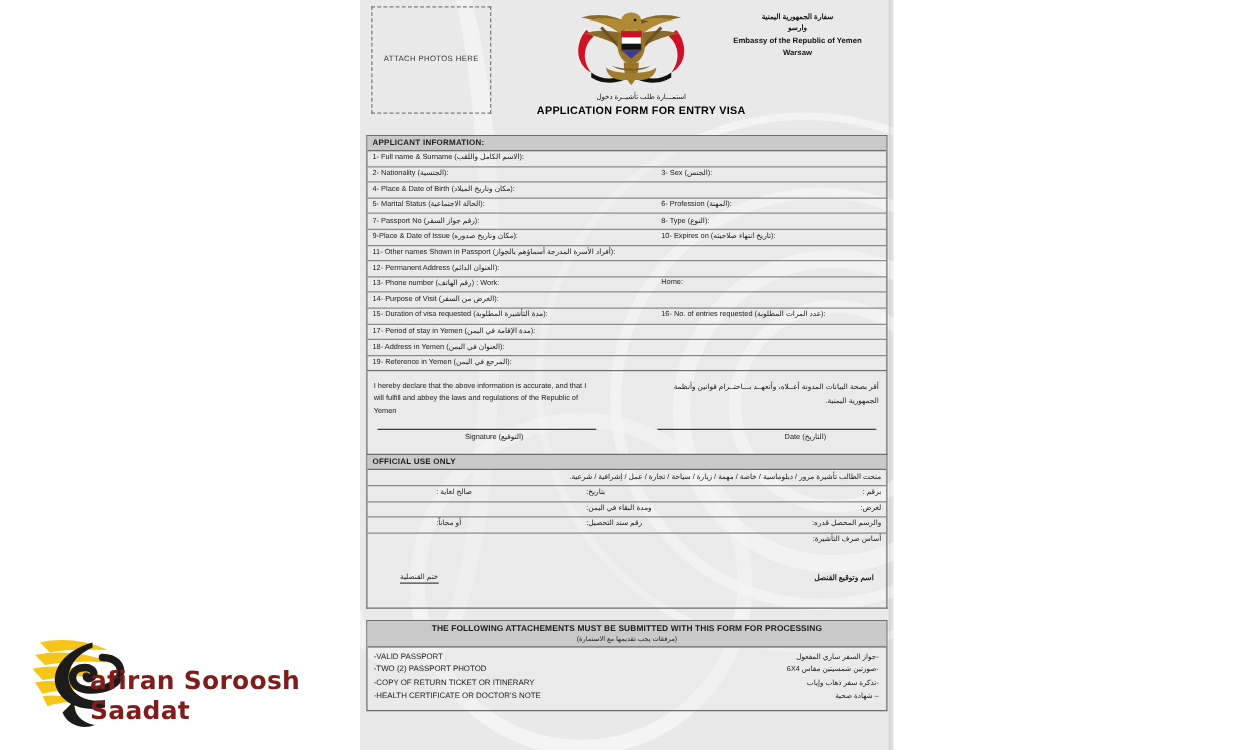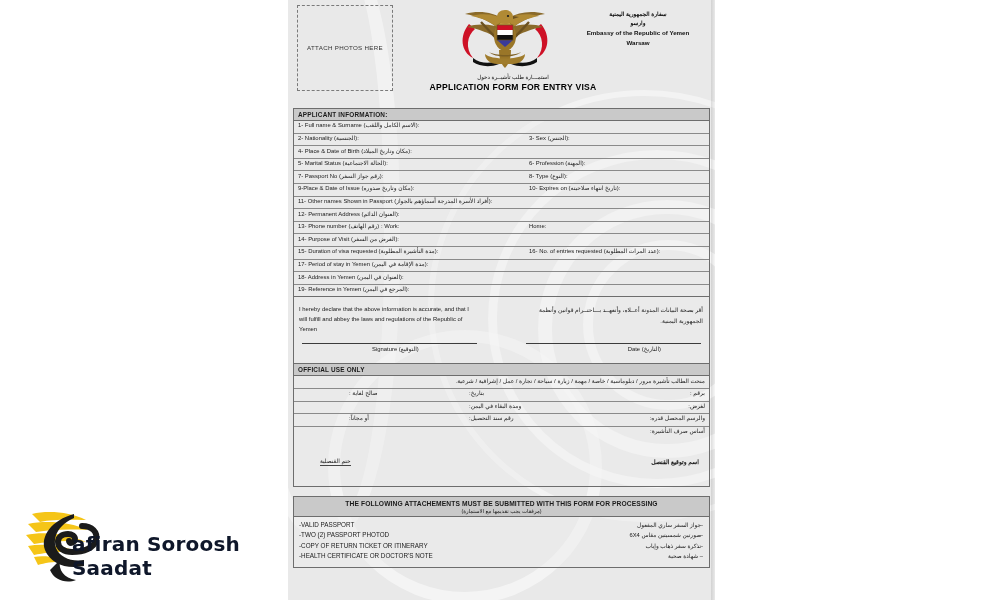--- a/index.html
+++ b/index.html
@@ -74,21 +74,21 @@
   .att-head .t2{font-size:5.4px;direction:rtl;margin-top:1px;}
   .att-body{position:relative;padding:3px 5px 6px;min-height:40px;}
   .att-en li{font-size:6.3px;line-height:1.62;list-style:none;}
   .att-en{margin:0;padding:0;}
   .att-ar{position:absolute;right:6px;top:3px;text-align:right;direction:rtl;margin:0;padding:0;}
   .att-ar li{font-size:5.8px;line-height:1.76;list-style:none;}
 
   
   #logo{position:absolute;left:14px;top:508px;width:266px;height:86px;z-index:10;}
   .logo-en{position:absolute;left:58px;top:24px;font-size:20px;font-weight:bold;
-           letter-spacing:.2px;color:#0f172a;font-family:"DejaVu Sans",sans-serif;}
+           letter-spacing:.2px;color:#7f1d1d;font-family:"DejaVu Sans",sans-serif;}
   .logo-ar{position:absolute;left:60px;top:50px;font-size:18px;font-weight:bold;
            color:#1b1b1b;direction:rtl;font-family:"DejaVu Sans",sans-serif;}
 </style>
 </head>
 <body>
 
 <div id="sheet">
   <div class="swirl sw1"></div>
   <div class="swirl sw2"></div>
   <div class="swirl sw3"></div>

